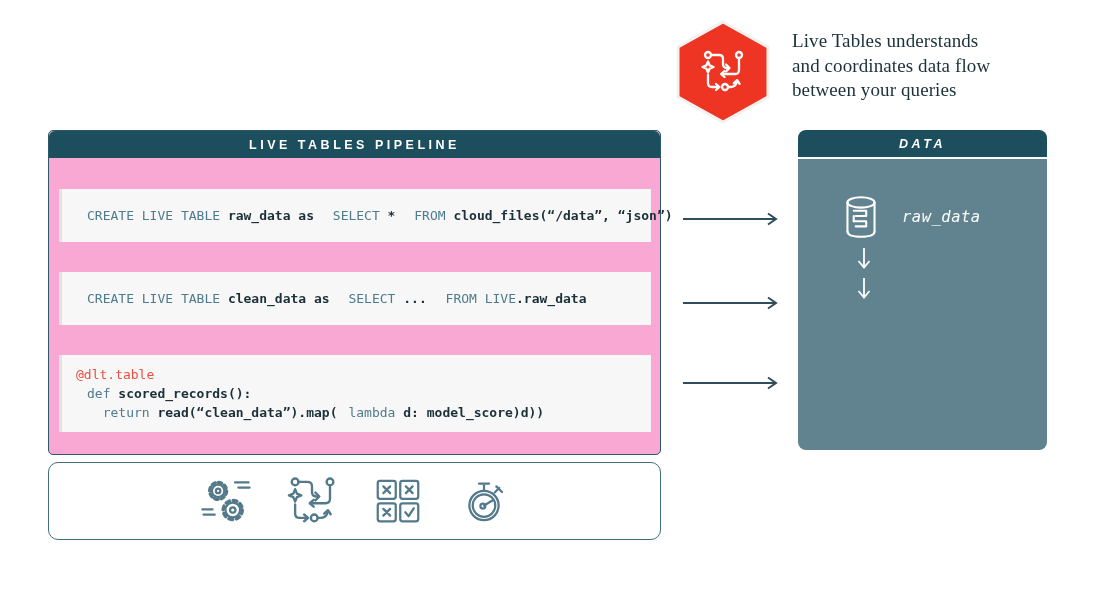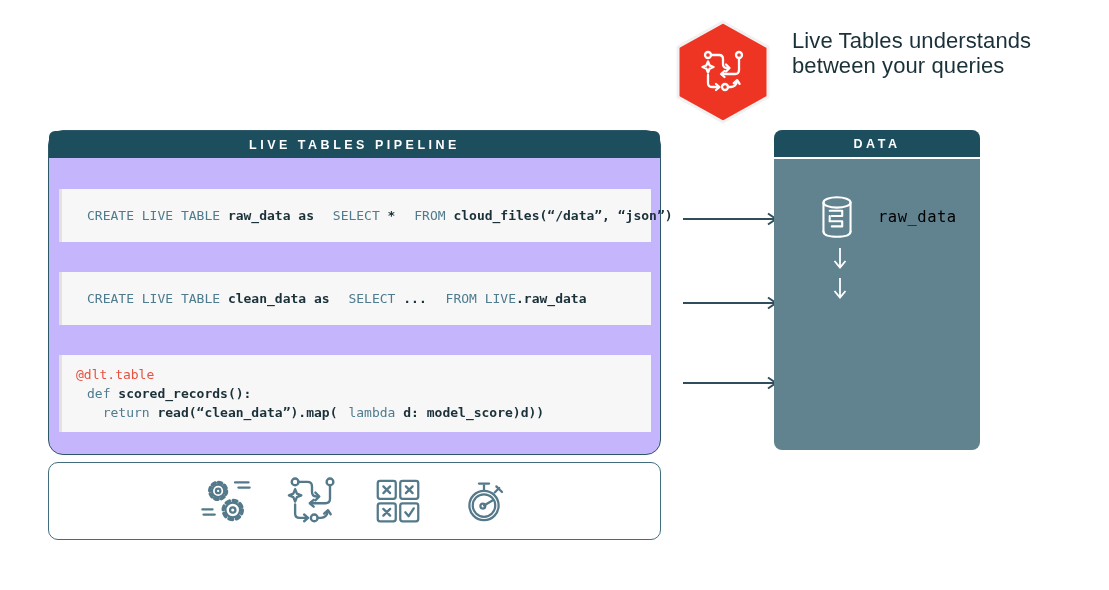--- a/index.html
+++ b/index.html
@@ -1,50 +1,50 @@
 <!DOCTYPE html>
 <html><head>
 <meta charset="utf-8">
 <style>
   * { margin:0; padding:0; box-sizing:border-box; }
   body { background:#fff; font-family:"Liberation Sans", sans-serif; }
   .canvas { position:relative; width:1109px; height:590px; background:#ffffff; overflow:hidden; }
 
   
   .hex-wrap { position:absolute; left:676px; top:20px; width:94px; height:104px; }
-  .callout-text { position:absolute; left:792px; top:29px; font-size:22px; line-height:24.5px;
-                  color:#1b3139; font-weight:500; letter-spacing:0.1px; }
+  .callout-text { position:absolute; left:792px; top:29px; font-size:19px; line-height:24.5px;
+                  color:#1b3139; font-weight:500; letter-spacing:0.1px;font-family:Liberation Serif, serif; }
 
   
   .pipeline-panel { position:absolute; left:48px; top:130px; width:613px; height:325px;
-                    background:#c4b5fd; border:1px solid #2c5867; border-radius:15px; }
+                    background:#f9a8d4; border:1px solid #2c5867; border-radius:5px; }
   .panel-header { height:27px; background:#1d4e5e; border-radius:6px 6px 0 0; display:flex;
                   align-items:center; justify-content:center; color:#fff; font-size:12.5px;
                   font-weight:bold; letter-spacing:3.5px; }
   .code-block { margin:0 9px 0 10px; background:#f7f7f7; border-left:3px solid #e2e2e2;
                 padding:17px 4px 17px 14px; font-family:"DejaVu Sans Mono","Liberation Mono",monospace;
                 font-size:13px; line-height:19px; white-space:pre; }
   .code-block.first { margin-top:31px; }
   .code-block.gap   { margin-top:30px; }
   .code-block.multi { padding-top:10px; padding-bottom:10px; }
   .tok-kw { color:#4e7b8d;margin-left:11px; }
   .tok-id { color:#1b3139; font-weight:bold; }
   .tok-rd { color:#e8513f; }
 
   
   .flow-arrow { position:absolute; left:681px; width:100px; height:16px; color:#2f4d5a; }
   .flow-arrow.a1 { top:211px; } .flow-arrow.a2 { top:295px; } .flow-arrow.a3 { top:375px; }
 
   
-  .data-panel { position:absolute; left:774px; top:130px; width:206px; height:320px; }
+  .data-panel { position:absolute; left:798px; top:130px; width:249px; height:320px;font-style:italic; }
   .data-header { height:27px; background:#1d4e5e; border-radius:8px 8px 0 0; display:flex;
                  align-items:center; justify-content:center; color:#fff; font-size:12.5px;
                  font-weight:bold; letter-spacing:3.5px; margin-bottom:2px; }
   .data-body { height:291px; background:#618390; border-radius:0 0 8px 8px; padding-top:31px; }
-  .db-row { display:flex; align-items:center; gap:16px; padding-left:38px; height:54px; color:#000000; }
+  .db-row { display:flex; align-items:center; gap:16px; padding-left:38px; height:54px; color:#ffffff; }
   .db-row .db-label { font-family:"DejaVu Sans Mono","Liberation Mono",monospace; font-size:15.5px;
                       letter-spacing:0.5px; }
   .down-arrow { height:30px; padding-left:57px; display:flex; align-items:center; color:#fff; }
 
   
   .features-bar { position:absolute; left:48px; top:462px; width:613px; height:78px;
                   border:1.5px solid #416d7c; border-radius:10px; display:flex; align-items:center;
                   justify-content:center; gap:32px; color:#53798a; }
   .feat-icon { width:54px; height:54px; }
   svg { display:block; }
@@ -69,20 +69,21 @@
         <path d="M17 36 L20.5 39 L17 42"></path>
         <circle cx="26" cy="39" r="3"></circle>
         <path d="M29 39 H32 Q37 38.5 38 33.5"></path>
         <path d="M34.8 35.2 L38.2 32.2 L40.6 35.8"></path>
       </g>
     </svg>
   </div>
 
   <div class="callout-text">
     <div>Live Tables understands</div>
+    <div>and coordinates data flow</div>
     <div>between your queries</div>
   </div>
 
   <div class="pipeline-panel">
     <div class="panel-header">
       <span>LIVE TABLES PIPELINE</span>
     </div>
     <div class="code-block first"><div class="code-line"><span class="tok-kw">CREATE LIVE TABLE </span><span class="tok-id">raw_data as </span><span class="tok-kw">SELECT </span><span class="tok-id">* </span><span class="tok-kw">FROM </span><span class="tok-id">cloud_files(“/data”, “json”)</span></div></div>
     <div class="code-block gap"><div class="code-line"><span class="tok-kw">CREATE LIVE TABLE </span><span class="tok-id">clean_data as </span><span class="tok-kw">SELECT </span><span class="tok-id">... </span><span class="tok-kw">FROM LIVE</span><span class="tok-id">.raw_data</span></div></div>
     <div class="code-block gap multi"><div class="code-line"><span class="tok-rd">@dlt.table</span></div><div class="code-line"><span class="tok-kw">def </span><span class="tok-id">scored_records():</span></div><div class="code-line"><span class="tok-id">  </span><span class="tok-kw">return </span><span class="tok-id">read(“clean_data”).map(</span><span class="tok-kw">lambda </span><span class="tok-id">d: model_score)d))</span></div></div>

